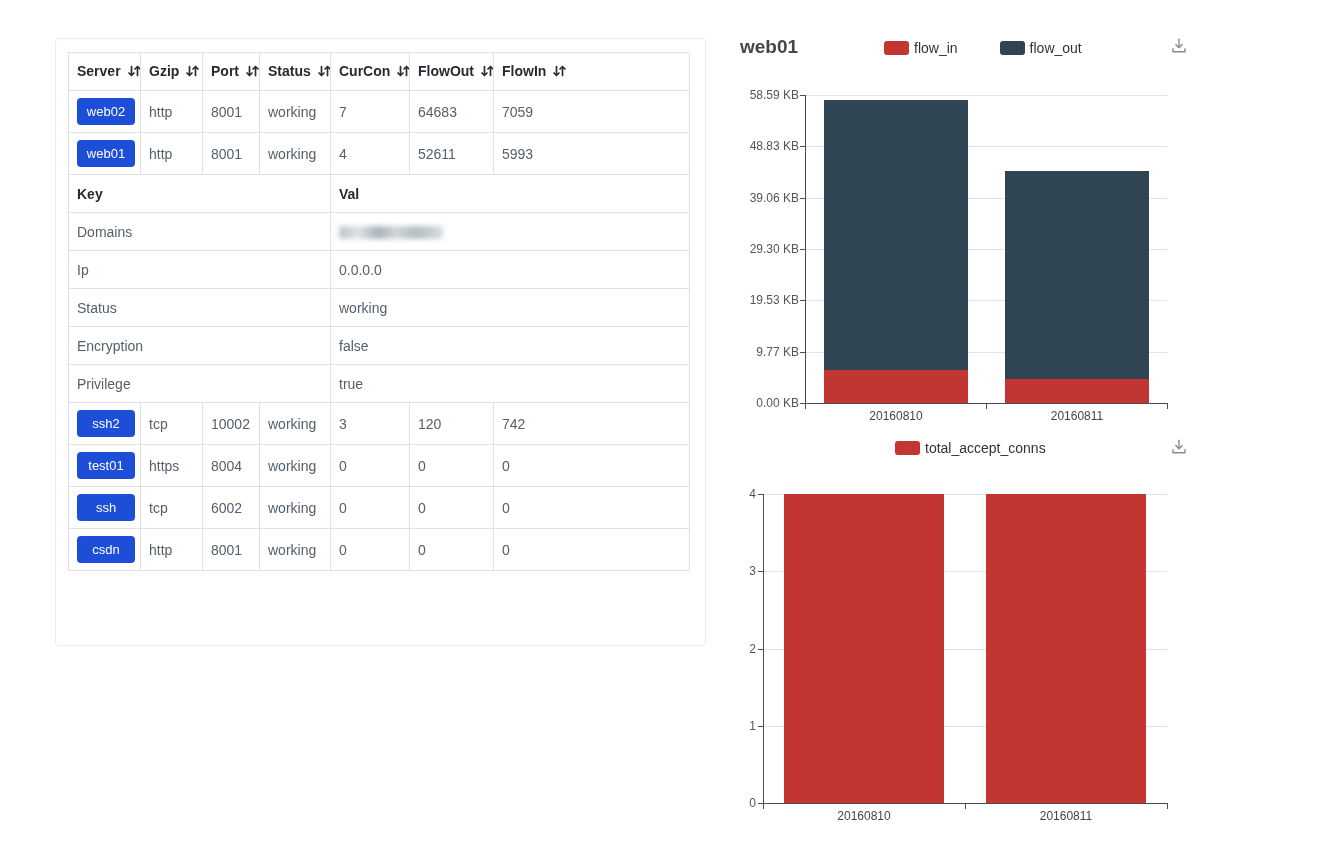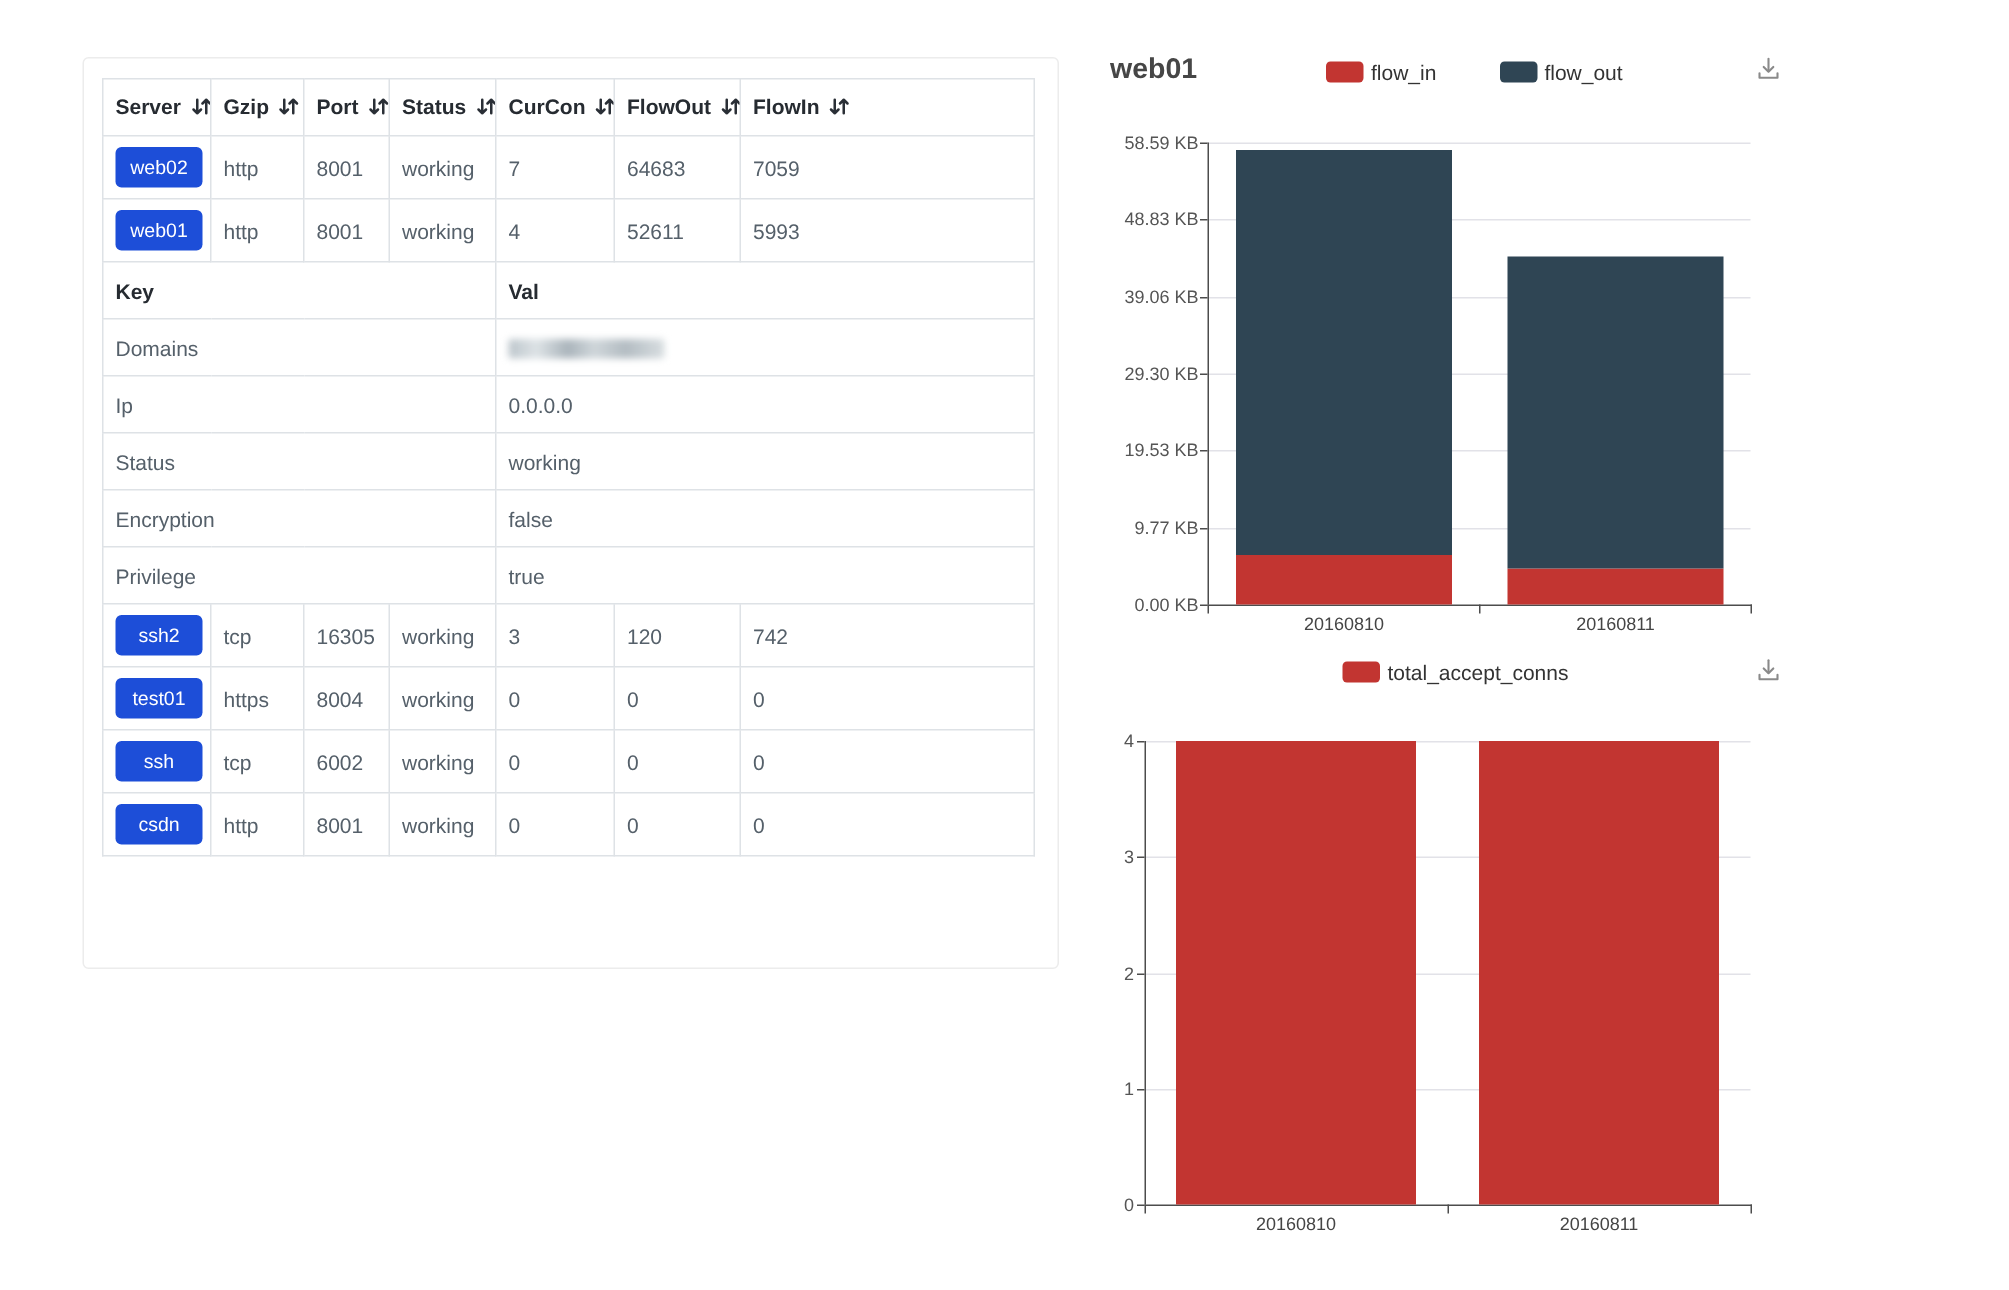--- a/index.html
+++ b/index.html
@@ -137,21 +137,21 @@
             <td colspan="4">Encryption</td>
             <td colspan="3">false</td>
           </tr>
           <tr class="drow">
             <td colspan="4">Privilege</td>
             <td colspan="3">true</td>
           </tr>
           <tr class="srow">
             <td><span class="sbtn">ssh2</span></td>
             <td>tcp</td>
-            <td>16305</td>
+            <td>10002</td>
             <td>working</td>
             <td>3</td>
             <td>120</td>
             <td>742</td>
           </tr>
           <tr class="srow">
             <td><span class="sbtn">test01</span></td>
             <td>https</td>
             <td>8004</td>
             <td>working</td>

